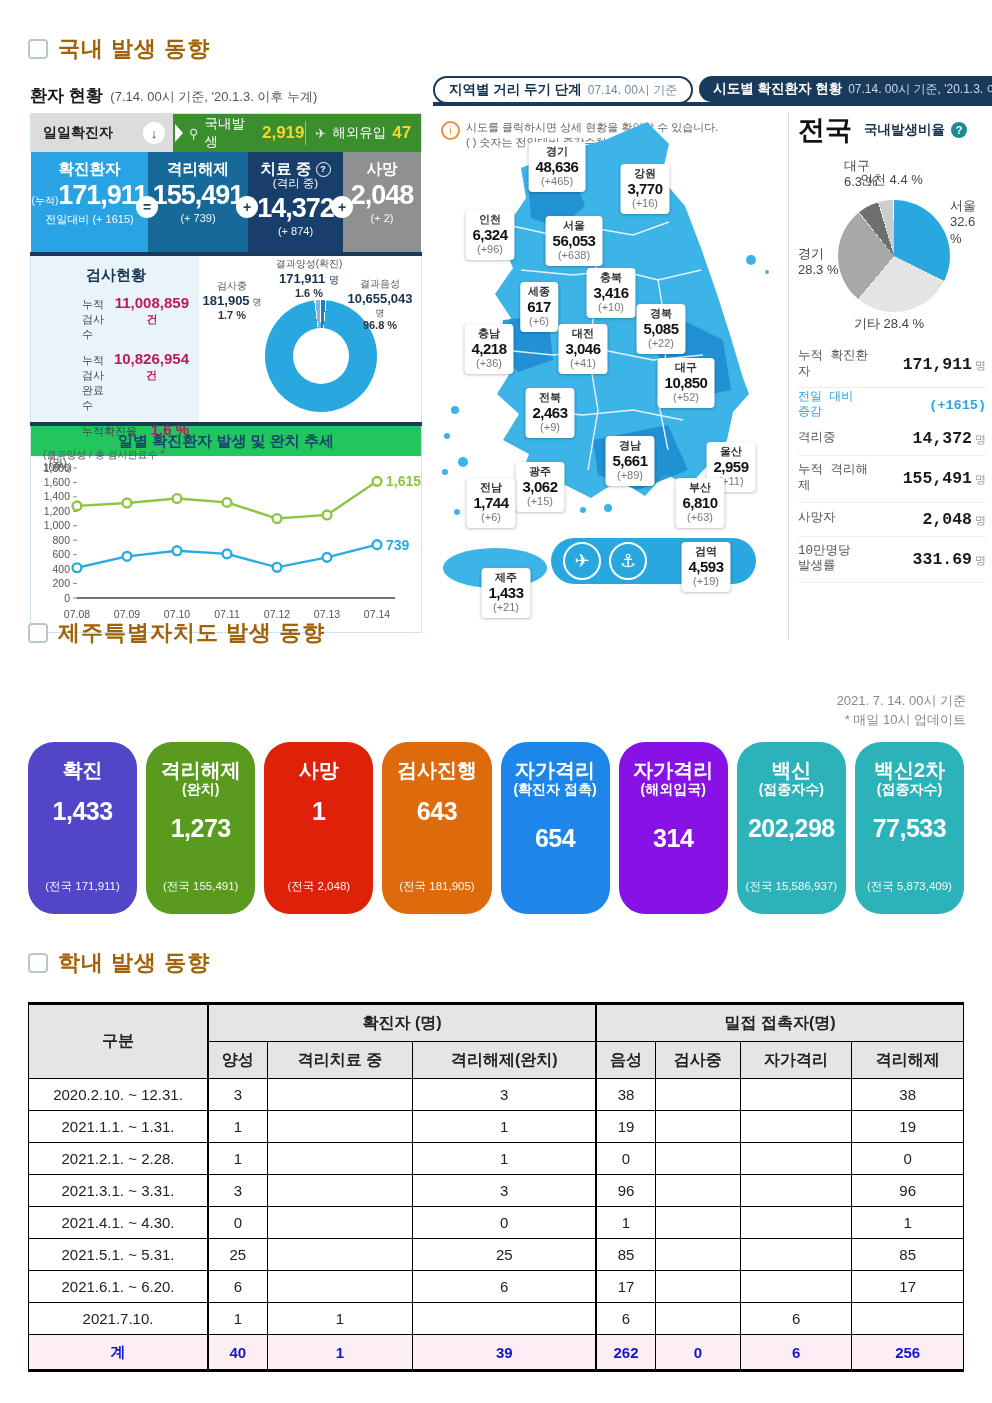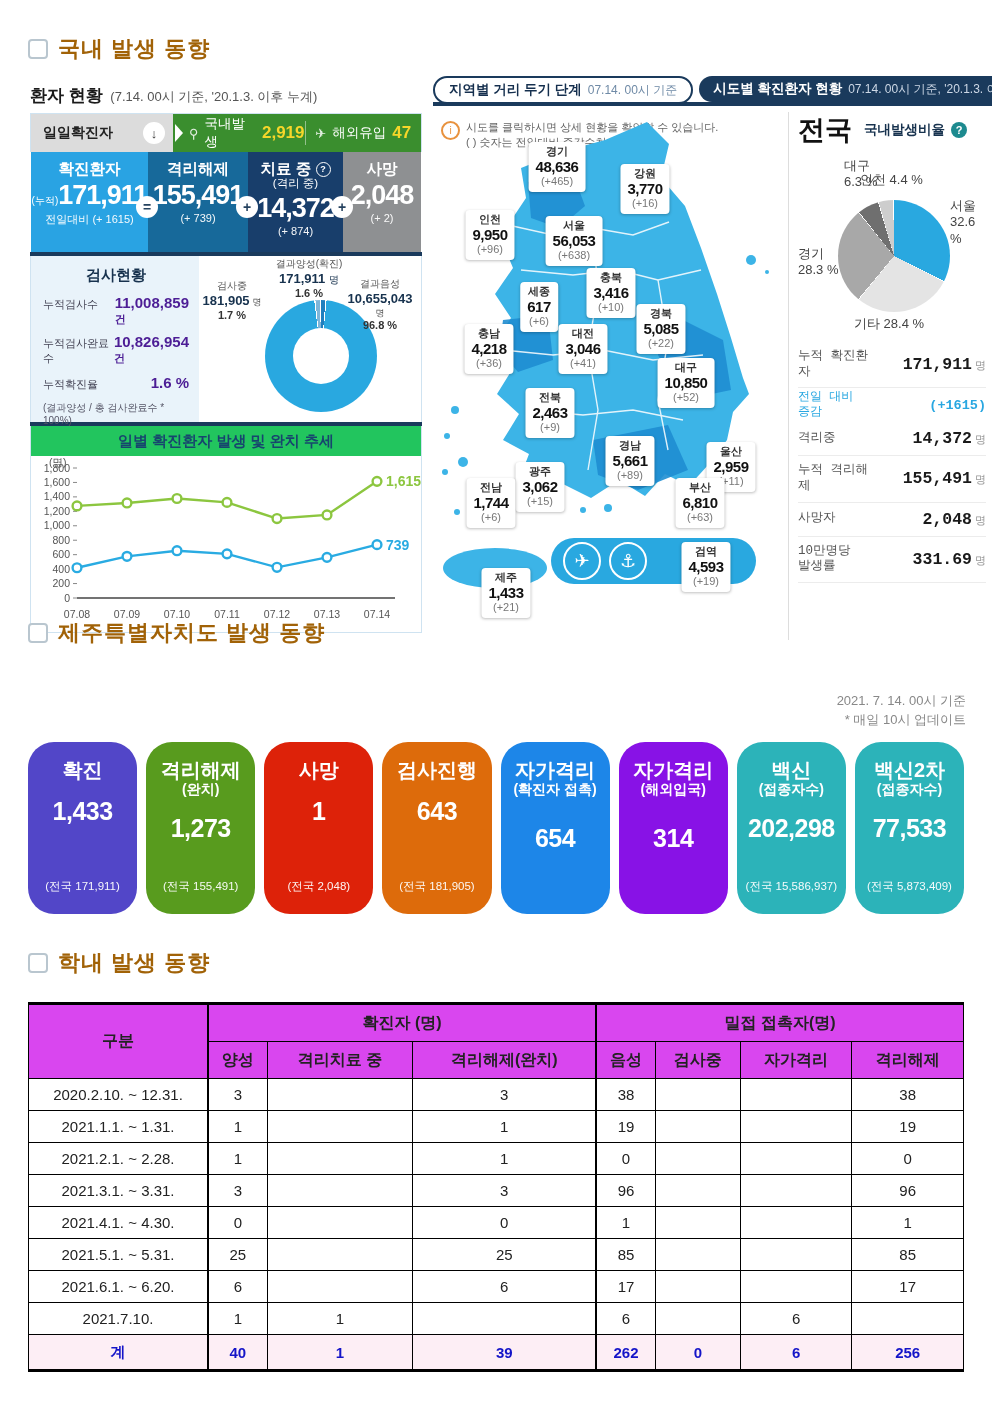--- a/index.html
+++ b/index.html
@@ -32,22 +32,22 @@
   .stat-box .val{font-size:27px;font-weight:bold;margin-top:3px;letter-spacing:-1px;}
   .stat-box .val .pre{font-size:10px;font-weight:normal;letter-spacing:0;}
   .stat-box .sub{font-size:11px;margin-top:1px;opacity:.95;}
   .help-circ{display:inline-flex;width:13px;height:13px;border:1px solid #fff;border-radius:50%;font-size:9px;align-items:center;justify-content:center;vertical-align:2px;}
   .op-circle{position:absolute;top:44px;width:22px;height:22px;background:#fff;border-radius:50%;color:#25425f;font-weight:bold;font-size:14px;display:flex;align-items:center;justify-content:center;z-index:3;}
   .navy-line{height:4px;background:#1a3a5c;}
 
   .test-block{display:flex;height:166px;border:1px solid #cfe3f1;border-top:none;border-bottom:none;}
   .test-left{width:168px;background:#e9f3fa;padding:10px 10px 0 12px;box-sizing:border-box;}
   .test-left .tt{text-align:center;font-size:15px;font-weight:bold;color:#17324e;margin-bottom:10px;}
-  .trow{display:flex;justify-content:space-between;font-size:11px;color:#445;margin-bottom:9px;align-items:baseline;}
-  .trow .tv{font-size:15px;font-weight:bold;color:#4c1d95;text-align:left;line-height:1.0;}
+  .trow{display:flex;justify-content:space-between;font-size:11px;color:#445;margin-bottom:9px;align-items:baseline;margin-left:39px;}
+  .trow .tv{font-size:15px;font-weight:bold;color:#be185d;text-align:center;line-height:1.0;}
   .trow .tu{font-size:11px;font-weight:bold;}
   .test-note{font-size:10px;color:#556;margin-top:2px;}
   .test-right{flex:1;position:relative;}
   .donut{position:absolute;left:66px;top:44px;width:112px;height:112px;border-radius:50%;}
   .donut::after{content:"";position:absolute;left:28px;top:28px;width:56px;height:56px;background:#fff;border-radius:50%;}
   .dlab{position:absolute;font-size:10px;color:#555;text-align:center;line-height:1.25;}
   .dlab .dv{font-size:13px;font-weight:bold;color:#17324e;}
   .dlab .dp{font-size:11px;font-weight:bold;color:#333;}
 
   .chart-block{border:1px solid #cfe3f1;border-top:none;}
@@ -104,21 +104,21 @@
   .jcard .jt{font-size:20px;font-weight:bold;line-height:1.05;}
   .jcard .jt2{font-size:14px;font-weight:bold;line-height:1.2;}
   .jcard .jv{font-size:25px;font-weight:bold;margin-top:16px;letter-spacing:-0.5px;}
   .jcard .js{position:absolute;left:0;right:0;bottom:20px;font-size:11.5px;opacity:.95;}
   .jcard.no-sub .jv{margin-top:26px;}
 
   
   #school-table{position:absolute;left:28px;top:1002px;width:936px;border-collapse:collapse;}
   #school-table th,#school-table td{border:1px solid #000;text-align:center;font-size:15px;color:#222;}
   #school-table{border-top:3px solid #000;border-bottom:3px solid #000;}
-  #school-table th{background:#d946ef;font-weight:bold;font-size:16px;}
+  #school-table th{background:#e5e5e5;font-weight:bold;font-size:16px;}
   #school-table .gh{height:38px;}
   #school-table .sh th{height:34px;}
   #school-table td{height:29px;}
   .thick-r{border-right:2.5px solid #000 !important;}
   .col-period{width:176px;}
   #school-table tr.total td{background:#fdeef5;color:#1414c8;font-weight:bold;height:32px;}
 </style>
 </head>
 <body>
 
@@ -328,21 +328,21 @@
           <div class="rv">48,636</div>
           <div class="rd">(+465)</div>
         </div>
         <div class="map-label" style="left: 212px; top: 88px;">
           <div class="rn">강원</div>
           <div class="rv">3,770</div>
           <div class="rd">(+16)</div>
         </div>
         <div class="map-label" style="left: 57px; top: 134px;">
           <div class="rn">인천</div>
-          <div class="rv">9,950</div>
+          <div class="rv">6,324</div>
           <div class="rd">(+96)</div>
         </div>
         <div class="map-label" style="left: 141px; top: 140px;">
           <div class="rn">서울</div>
           <div class="rv">56,053</div>
           <div class="rd">(+638)</div>
         </div>
         <div class="map-label" style="left: 178px; top: 192px;">
           <div class="rn">충북</div>
           <div class="rv">3,416</div>

